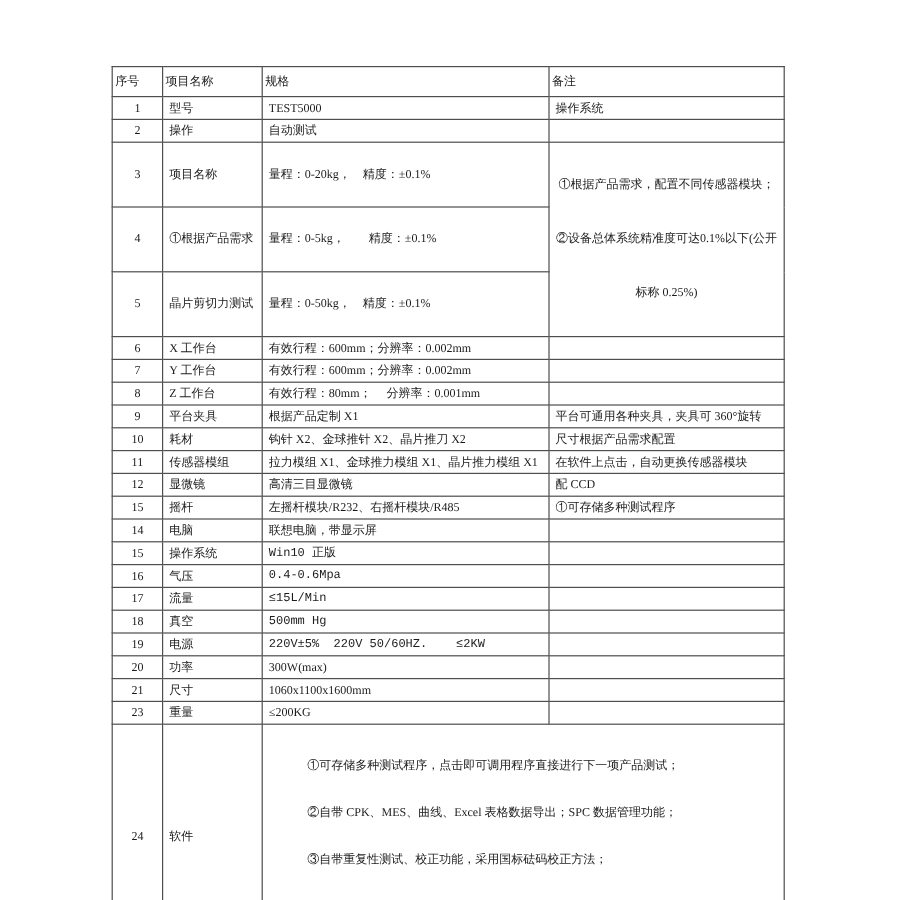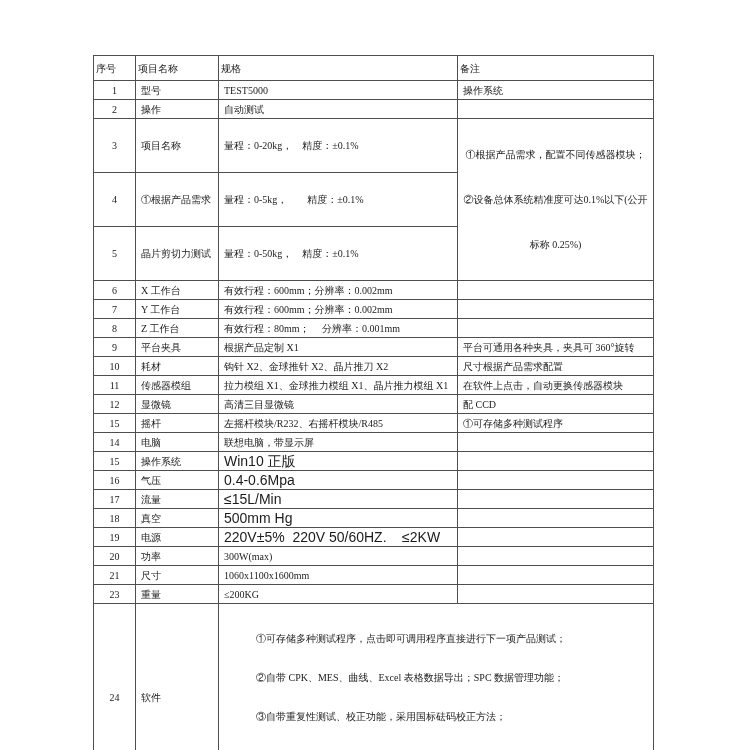--- a/index.html
+++ b/index.html
@@ -14,21 +14,21 @@
   col.c-spec   { width:239px; }
   col.c-remark { width:196px; }
   td {
     border:1px solid #4e4e4e; padding:0 5px; font-size:10px; line-height:13px;
     vertical-align:middle; overflow:hidden; white-space:pre-wrap;
   }
   tr.h td { height:24px; text-align:left; padding:0 2px; }
   tr.s td { height:18px; }
   td.no { text-align:center; padding:0 2px; }
   .b { font-weight:normal; }
-  .mono { font-family:Liberation Sans, sans-serif; font-size:14px; }
+  .mono { font-family:Liberation Mono, monospace; font-size:10px; }
   td.multi { vertical-align:top; padding:2px 5px; }
   td.multi div { line-height:13.2px;margin-left:32px; }
   td.merged-remark { vertical-align:middle;text-align:center; }
   td.merged-remark div { line-height:19px; }
 </style>
 </head>
 <body>
 
 <div class="sheet">
   <table class="spec">

